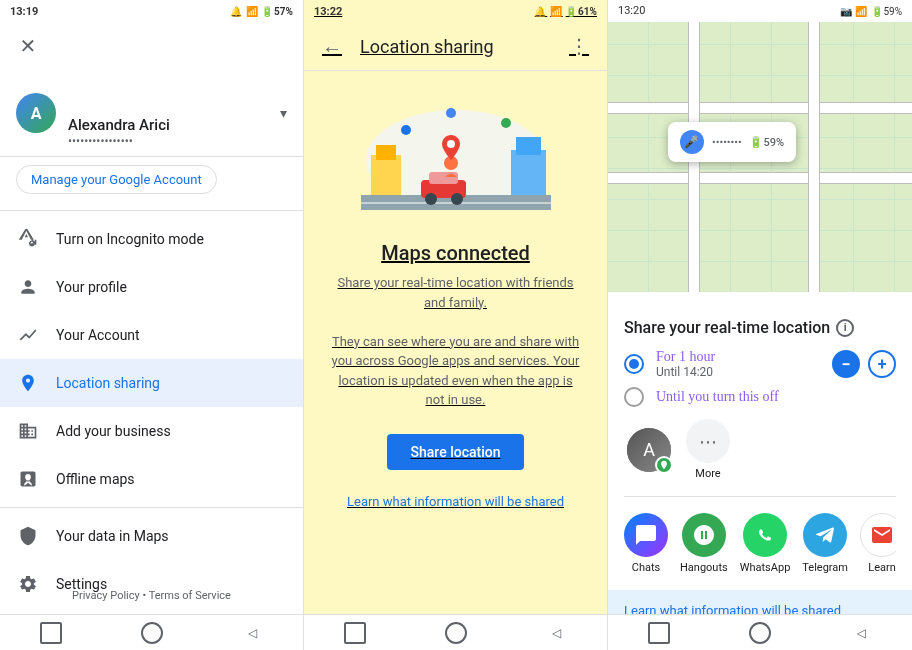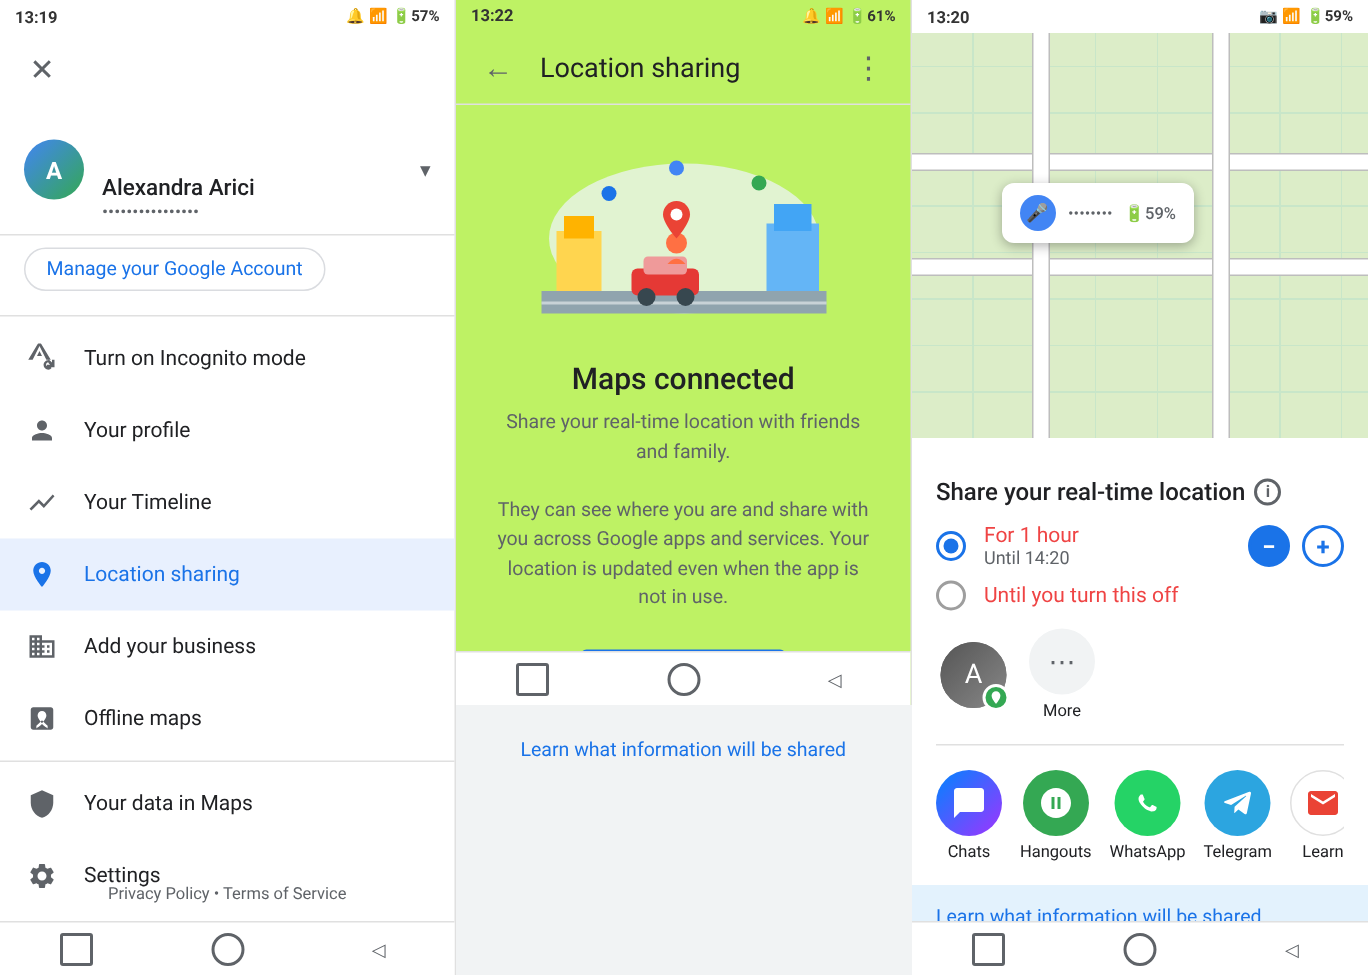--- a/index.html
+++ b/index.html
@@ -129,26 +129,27 @@
       justify-content: center;
       font-size: 12px;
       color: #5f6368;
     }
     .circle-nav { border-radius: 50%; }
     .square-nav { border-radius: 2px; }
 
     
     #panel2 {
       width: 304px;
-      height: 470px;
-      background: #bef264;
+      height: 650px;
+      background: #fef9c3;
       display: flex;
       flex-direction: column;
       border-right: 1px solid #e0e0e0;
       position: relative;
+      text-decoration: underline;
     }
     .status-bar-2 {
       display: flex;
       justify-content: space-between;
       align-items: center;
       padding: 4px 10px;
       font-size: 11px;
       font-weight: bold;
       color: #333;
       height: 22px;
@@ -242,24 +243,23 @@
       height: 650px;
       background: #fff;
       display: flex;
       flex-direction: column;
       position: relative;
       overflow: hidden;
     }
     .status-bar-3 {
       display: flex;
       justify-content: space-between;
-      align-items: center;
       padding: 4px 10px;
       font-size: 11px;
-      font-weight: bold;
+      font-weight: normal;
       color: #333;
       height: 22px;
     }
     .map-area {
       width: 100%;
       height: 270px;
       background: #e8f5e9;
       position: relative;
       overflow: hidden;
     }
@@ -346,21 +346,21 @@
       justify-content: center;
       flex-shrink: 0;
     }
     .radio-circle.filled::after {
       content: '';
       width: 10px; height: 10px;
       border-radius: 50%;
       background: #1a73e8;
     }
     .radio-circle.empty { border-color: #9e9e9e; }
-    .radio-label { font-size: 14px; color: #ef4444; }
+    .radio-label { font-size: 14px; color: #8b5cf6; font-family: Liberation Serif, serif; }
     .radio-sublabel { font-size: 12px; color: #5f6368; }
     .time-btn {
       width: 28px; height: 28px;
       border-radius: 50%;
       border: 2px solid #1a73e8;
       display: flex;
       align-items: center;
       justify-content: center;
       cursor: pointer;
       color: #1a73e8;
@@ -518,21 +518,21 @@
     </div>
     <span>Your profile</span>
   </div>
 
   <div class="nav-item">
     <div class="nav-icon">
       <svg width="20" height="20" viewBox="0 0 24 24" fill="#5f6368">
           <path d="M3.5 18.49l6-6.01 4 4L22 6.92l-1.41-1.41-7.09 7.97-4-4L2 16.99z"></path>
         </svg>
     </div>
-    <span>Your Timeline</span>
+    <span>Your Account</span>
   </div>
 
   <div class="nav-item active">
     <div class="nav-icon">
       <svg width="20" height="20" viewBox="0 0 24 24" fill="#1a73e8">
           <path d="M12 2C8.13 2 5 5.13 5 9c0 5.25 7 13 7 13s7-7.75 7-13c0-3.87-3.13-7-7-7zm0 9.5c-1.38 0-2.5-1.12-2.5-2.5s1.12-2.5 2.5-2.5 2.5 1.12 2.5 2.5-1.12 2.5-2.5 2.5z"></path>
         </svg>
     </div>
     <span>Location sharing</span>
   </div>

